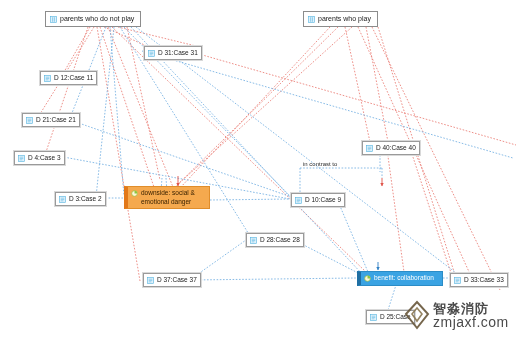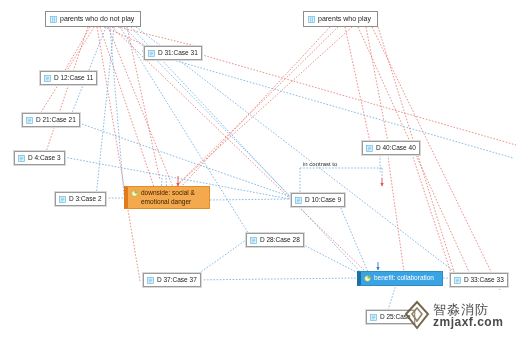--- a/index.html
+++ b/index.html
@@ -82,25 +82,25 @@
     display:flex;
     align-items:center;
     gap:3px;
     opacity:.92;
   }
   .wm-text{
     display:flex;flex-direction:column;
     line-height:1;
   }
   .wm-cn{
-    font-size:13px;font-weight:normal;color:#3b3b3b;
+    font-size:13px;font-weight:bold;color:#3b3b3b;
     letter-spacing:1px;
   }
   .wm-en{
-    font-size:12px;font-weight:bold;color:#3b3b3b;
+    font-size:14px;font-weight:normal;color:#3b3b3b;
     letter-spacing:.5px;
   }
 </style>
 </head>
 <body>
 
 <div id="canvas">
 
   <svg id="edges" viewBox="0 0 521 341" width="521" height="341" xmlns="http://www.w3.org/2000/svg">
     <defs>

